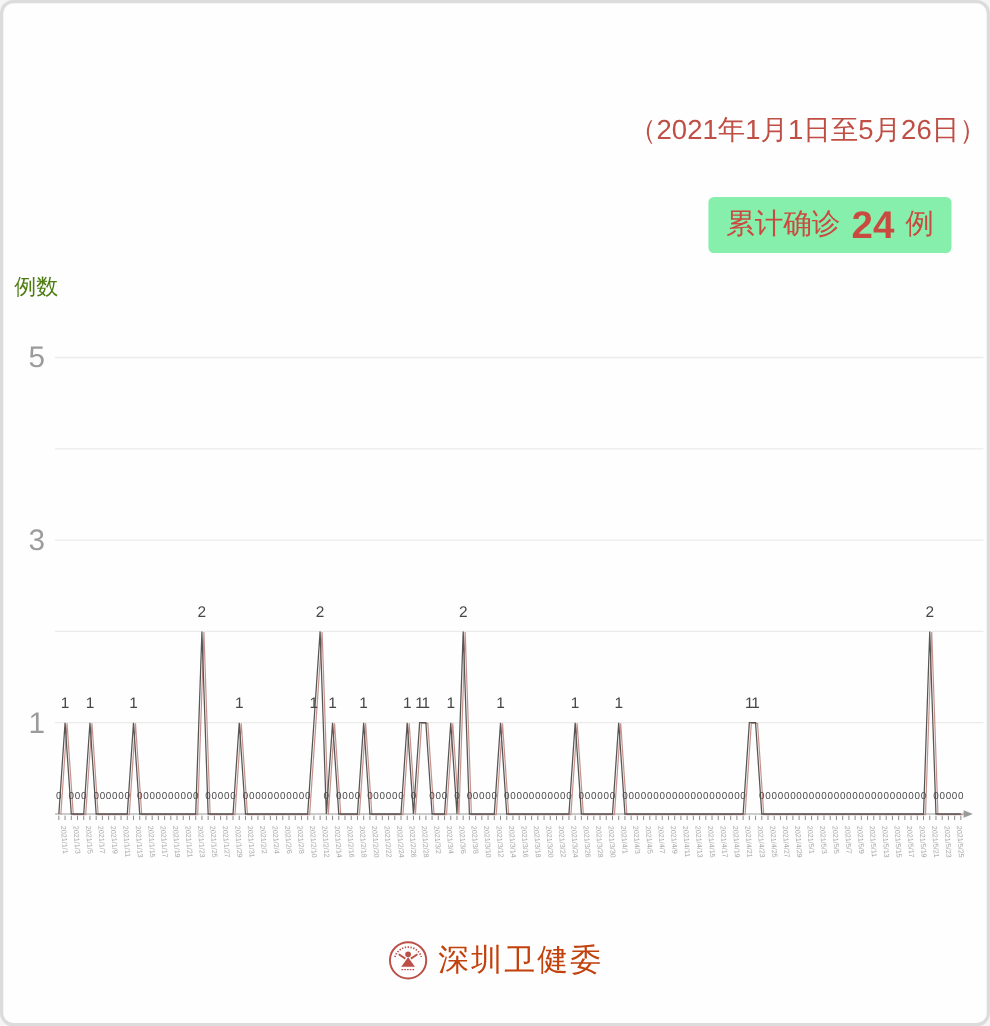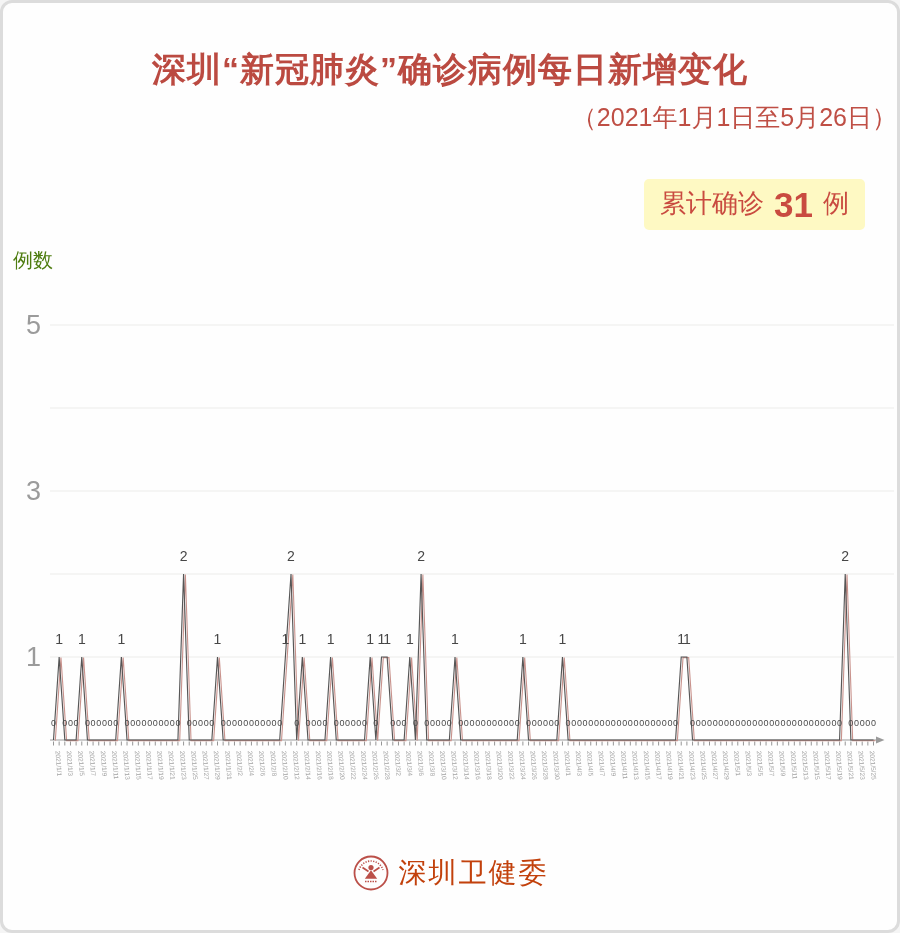--- a/index.html
+++ b/index.html
@@ -1,36 +1,35 @@
 <!DOCTYPE html>
 <html><head>
 <meta charset="utf-8">
 <style>
   html,body{margin:0;padding:0;background:#f5f5f5;font-family:"Liberation Sans","DejaVu Sans",sans-serif;}
   .frame{position:relative;width:900px;height:933px;background:#fefefe;border:3px solid #dcdcdc;border-radius:12px;box-sizing:border-box;overflow:hidden;}
   .title{position:absolute;top:44px;left:0;width:100%;text-align:center;font-size:34px;font-weight:bold;color:#bb4a41;letter-spacing:1px;}
   .subtitle{position:absolute;top:98px;left:0;width:100%;text-align:right;font-size:25px;color:#bf4f45;}
-  .badge{position:absolute;top:176px;right:32px;background:#fef9c3;border-radius:5px;padding:7px 16px 9px 16px;color:#c94b40;font-size:26px;display:flex;align-items:center;gap:10px;}
+  .badge{position:absolute;top:176px;right:32px;background:#86efac;border-radius:5px;padding:7px 16px 9px 16px;color:#c94b40;font-size:26px;display:flex;align-items:center;gap:10px;}
   .badge .num{font-size:35px;font-weight:bold;line-height:1;position:relative;top:1px;}
   .ylabel{position:absolute;top:244px;left:10px;font-size:20px;color:#4d7c0f;}
   .chart-wrap{position:absolute;inset:0;}
   .footer{position:absolute;top:851px;left:0;width:100%;display:flex;align-items:center;justify-content:center;gap:9px;}
   .footer .brand{font-size:28px;color:#c2410c;letter-spacing:2px;}
 </style>
 </head>
 <body>
 
 <div class="frame">
 
-  <div class="title">深圳“新冠肺炎”确诊病例每日新增变化</div>
   <div class="subtitle">（2021年1月1日至5月26日）</div>
 
   <div class="badge">
     <span>累计确诊</span>
-    <span class="num">31</span>
+    <span class="num">24</span>
     <span>例</span>
   </div>
 
   <div class="ylabel">例数</div>
 
   <div class="chart-wrap">
     <svg id="chart-svg" width="900" height="933" viewBox="0 0 900 933">
         <g>
           <line x1="47" y1="654" x2="891" y2="654" stroke="#ebebe9" stroke-width="1.2"></line>
           <line x1="47" y1="571" x2="891" y2="571" stroke="#ebebe9" stroke-width="1.2"></line>

